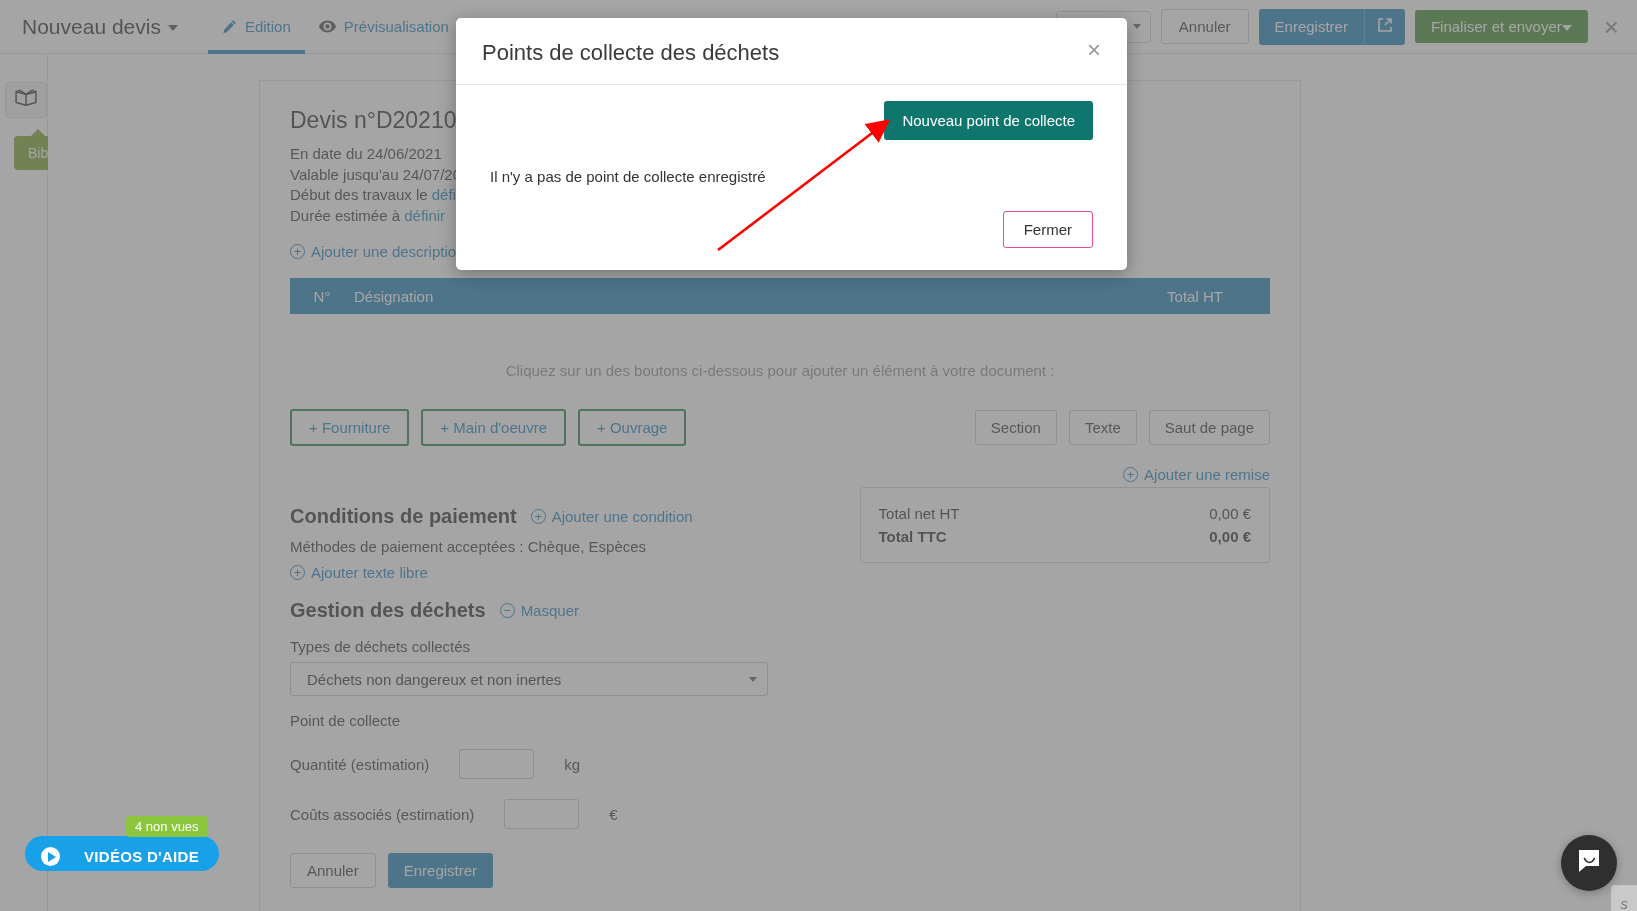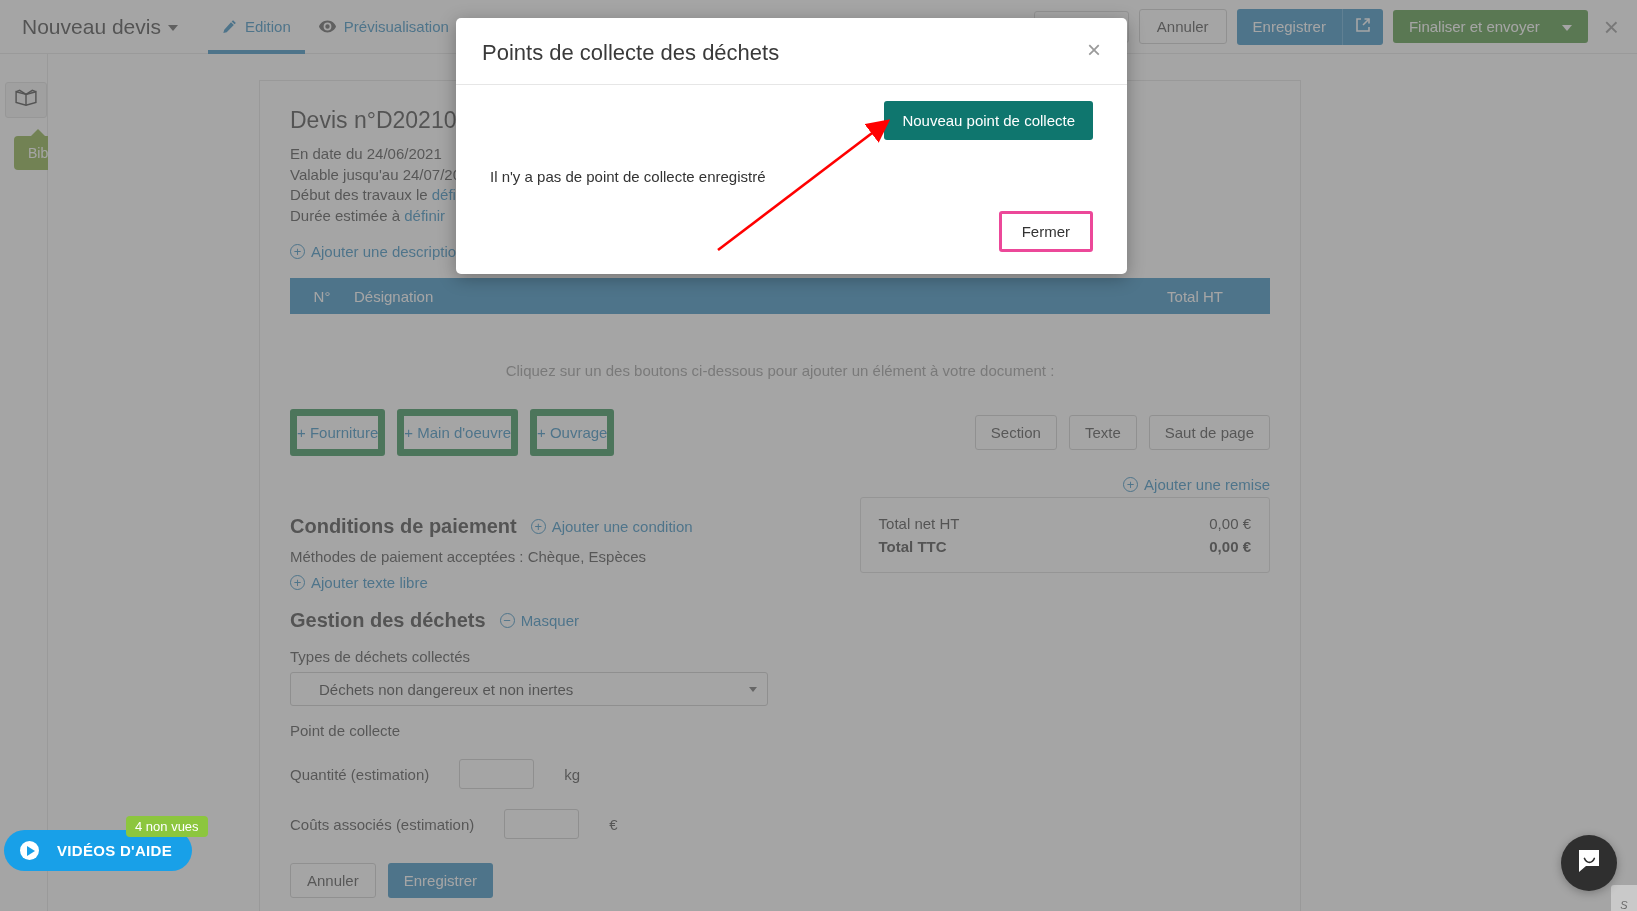--- a/index.html
+++ b/index.html
@@ -78,21 +78,21 @@
     border-radius: 3px 0 0 3px; border: none;
   }
   .btn-save-icon {
     background: #1b7eb8; color: #fff;
     border-left: 1px solid #4b9fd0;
     border-radius: 0 3px 3px 0;
     padding: 8px 12px; display: flex; align-items: center;
   }
   .btn-finalize {
     background: #3c8a28; color: #fff; padding: 8px 16px;
-    display: flex; align-items: center; gap: 22px; border: none;
+    display: flex; align-items: center; gap: 0; border: none;
   }
   .caret-dn-w {
     width: 0; height: 0;
     border-left: 5px solid transparent;
     border-right: 5px solid transparent;
     border-top: 6px solid #fff;
     display: inline-block; margin-top: 2px;
   }
   .win-close {
     color: #8a8a8a; font-size: 26px; line-height: 1;
@@ -150,22 +150,22 @@
     display: flex; align-items: center; font-size: 15px;
   }
   .th-n { width: 64px; text-align: center; }
   .th-des { flex: 1; }
   .th-tot { width: 150px; text-align: center; }
   .hint {
     margin-top: 48px; text-align: center; color: #8d8d8d; font-size: 15px;
   }
   .btn-row { margin-top: 30px; display: flex; align-items: center; }
   .btn-outline-blue {
-    background: #fff; border: 7px solid #15803d; color: #1b7eb8;
-    font-size: 15px; padding: 8px 0; border-radius: 3px;
+    background: #fff; border: 2px solid #15803d; color: #1b7eb8;
+    font-size: 15px; padding: 8px 17px; border-radius: 3px;
     margin-right: 12px; cursor: pointer;
     font-family: "Liberation Sans", sans-serif;
   }
   .btn-outline-grey {
     background: #fff; border: 1px solid #c8c8c8; color: #333;
     font-size: 15px; padding: 8px 15px; border-radius: 3px;
     margin-left: 12px; cursor: pointer;
     font-family: "Liberation Sans", sans-serif;
   }
   .right-group { margin-left: auto; display: flex; }
@@ -185,21 +185,21 @@
   .sec-h {
     font-size: 20px; font-weight: bold; color: #2b2b2b;
     display: inline-block; vertical-align: middle;
   }
   .sec-row { display: flex; align-items: center; gap: 14px; margin-top: 18px; }
   .body-t { font-size: 15px; color: #333; margin-top: 10px; }
   .fld-label { font-size: 15px; color: #333; margin-top: 16px; margin-bottom: 7px; }
   .sel {
     width: 478px; height: 34px;
     border: 1px solid #c5c5c5; border-radius: 3px; background: #fff;
-    display: flex; align-items: center; padding: 0 10px 0 28px;
+    display: flex; align-items: center; padding: 0 10px 0 16px;
     font-size: 15px; color: #2b2b2b; cursor: pointer;
   }
   .sel .cap { flex: 1; }
   .sel.ph .cap { color: #9b9b9b; }
   .caret-sm {
     width: 0; height: 0;
     border-left: 4.5px solid transparent;
     border-right: 4.5px solid transparent;
     border-top: 5.5px solid #5a5a5a;
   }
@@ -246,37 +246,37 @@
   .modal-body { padding: 16px 34px 22px; min-height: 160px; position: relative; }
   .newpoint-wrap { display: flex; justify-content: flex-end; }
   .btn-newpoint {
     background: #0f766e; border: none; color: #fff;
     font-size: 15px; padding: 11px 18px; border-radius: 3px; cursor: pointer;
     font-family: "Liberation Sans", sans-serif;
   }
   .empty-note { margin-top: 28px; font-size: 15px; color: #333; }
   .modal-foot { display: flex; justify-content: flex-end; margin-top: 26px; }
   .btn-fermer {
-    background: #fff; border: 3px solid #ec4899; color: #333;
+    background: #fff; border: 1px solid #ec4899; color: #333;
     font-size: 15px; padding: 9px 20px; border-radius: 3px; cursor: pointer;
     font-family: "Liberation Sans", sans-serif;
   }
 
   
   .arrow-svg {
     position: absolute; top: 100px; left: 700px;
     z-index: 70; pointer-events: none;
   }
 
   
   .help-video {
-    position: absolute; left: 4px; bottom: 40px; z-index: 80;
+    position: absolute; left: 25px; bottom: 40px; z-index: 80;
     background: #18a0e8; color: #fff; border-radius: 22px;
-    padding: 11px 20px 11px 16px;
-    display: flex; align-items: center; gap: 18px;
+    padding: 11px 20px 5px 16px;
+    display: flex; align-items: center; gap: 24px;
     font-size: 15px; font-weight: bold; letter-spacing: .3px;
     cursor: pointer; border: none;
     font-family: "Liberation Sans", sans-serif;
   }
   .badge-unseen {
     position: absolute; left: 126px; bottom: 74px; z-index: 81;
     background: #8cc63e; color: #fff; font-size: 13px;
     padding: 3px 9px; border-radius: 4px; white-space: nowrap;
   }
   .play-ic {

